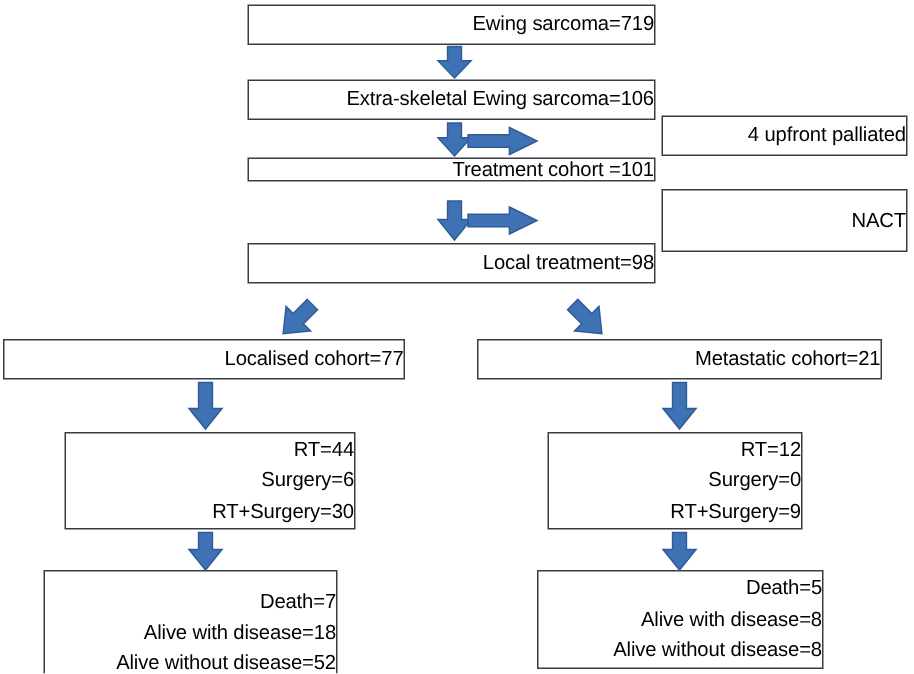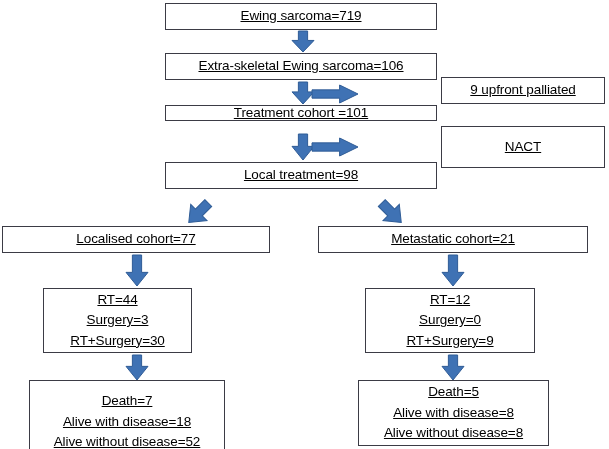--- a/index.html
+++ b/index.html
@@ -19,27 +19,26 @@
   }
   .node {
     position: absolute;
     box-sizing: border-box;
     border: 1.6px solid #3b3b45;
     background: #ffffff;
     display: flex;
     flex-direction: column;
     align-items: center;
     justify-content: center;
-    text-align: center;
+    text-align: right;
     color: #000000;
     font-size: 13.5px;
     line-height: 1.52;
     letter-spacing: -0.1px;
     white-space: pre-line;
-    text-decoration: underline;
   }
   .node .line {
     display: block;
     width: 100%;
   }
   .arrow {
     position: absolute;
   }
   .arrow svg {
     display: block;
@@ -47,25 +46,25 @@
   }
 </style>
 </head>
 <body>
 
 <div id="canvas">
     <div class="node" style="left: 165px; top: 3px; width: 272px; height: 27px;"><span class="line">Ewing sarcoma=719</span></div>
     <div class="node" style="left: 165px; top: 53px; width: 272px; height: 27px;"><span class="line">Extra-skeletal Ewing sarcoma=106</span></div>
     <div class="node" style="left: 165px; top: 105px; width: 272px; height: 16px;"><span class="line">Treatment cohort =101</span></div>
     <div class="node" style="left: 165px; top: 162px; width: 272px; height: 27px;"><span class="line">Local treatment=98</span></div>
-    <div class="node" style="left: 441px; top: 77px; width: 164px; height: 27px;"><span class="line">9 upfront palliated</span></div>
+    <div class="node" style="left: 441px; top: 77px; width: 164px; height: 27px;"><span class="line">4 upfront palliated</span></div>
     <div class="node" style="left: 441px; top: 126px; width: 164px; height: 42px;"><span class="line">NACT</span></div>
     <div class="node" style="left: 2px; top: 226px; width: 268px; height: 27px;"><span class="line">Localised cohort=77</span></div>
     <div class="node" style="left: 318px; top: 226px; width: 270px; height: 27px;"><span class="line">Metastatic cohort=21</span></div>
-    <div class="node" style="left: 43px; top: 288px; width: 149px; height: 65px;"><span class="line">RT=44</span><span class="line">Surgery=3</span><span class="line">RT+Surgery=30</span></div>
+    <div class="node" style="left: 43px; top: 288px; width: 194px; height: 65px;"><span class="line">RT=44</span><span class="line">Surgery=6</span><span class="line">RT+Surgery=30</span></div>
     <div class="node" style="left: 365px; top: 288px; width: 170px; height: 65px;"><span class="line">RT=12</span><span class="line">Surgery=0</span><span class="line">RT+Surgery=9</span></div>
     <div class="node" style="left: 29px; top: 380px; width: 196px; height: 84px;"><span class="line">Death=7</span><span class="line">Alive with disease=18</span><span class="line">Alive without disease=52</span></div>
     <div class="node" style="left: 358px; top: 380px; width: 191px; height: 66px;"><span class="line">Death=5</span><span class="line">Alive with disease=8</span><span class="line">Alive without disease=8</span></div>
     <div class="arrow" style="left: 292px; top: 31px; width: 22px; height: 21px;">
       <svg width="22" height="21" viewBox="0 0 22 21">
         <polygon points="6.38,0.00 15.62,0.00 15.62,9.45 22.00,9.45 11.00,21.00 0.00,9.45 6.38,9.45" fill="#3f72b4" stroke="#2f5c96" stroke-width="1"></polygon>
       </svg>
     </div>
     <div class="arrow" style="left: 292px; top: 82px; width: 22px; height: 22px;">
       <svg width="22" height="22" viewBox="0 0 22 22">

